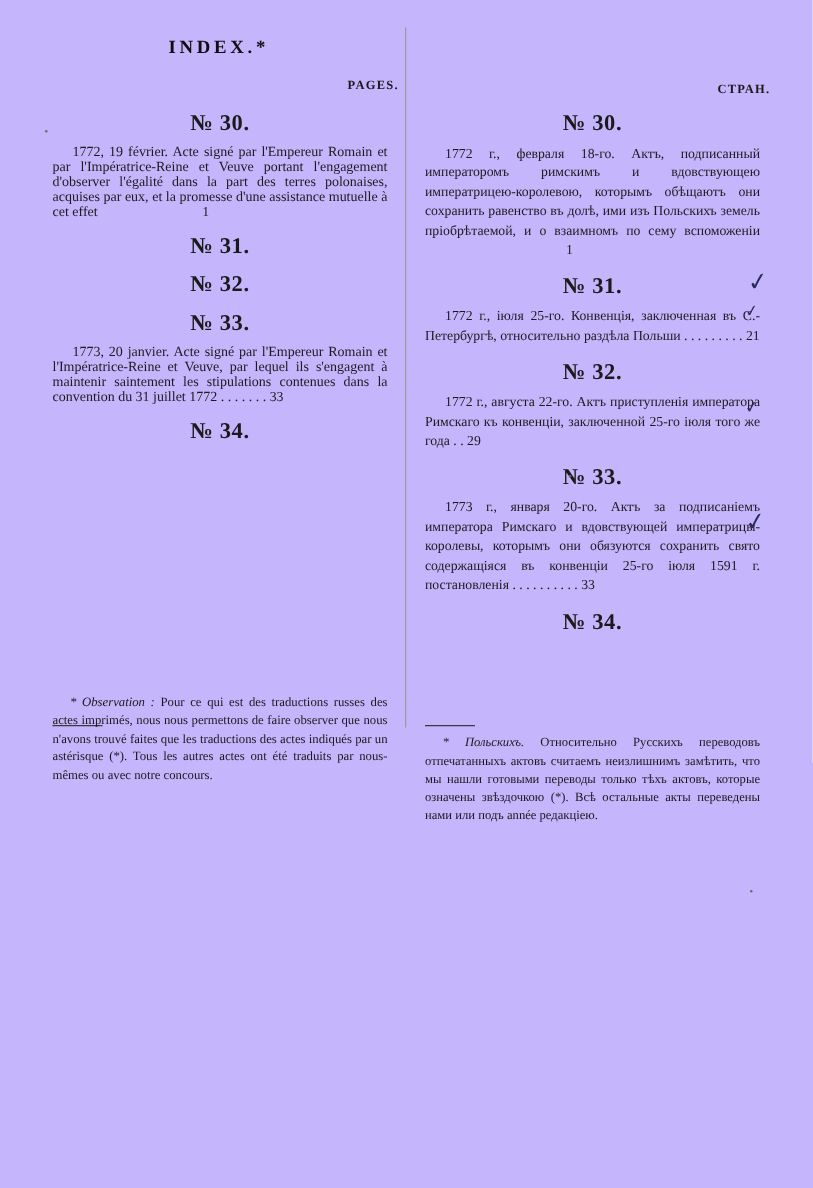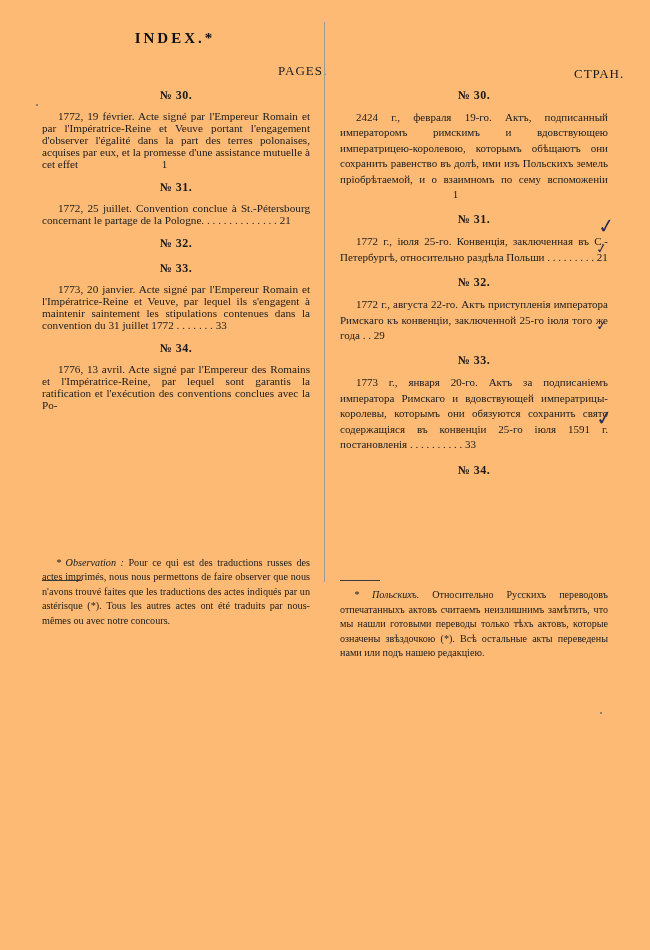--- a/index.html
+++ b/index.html
@@ -15,21 +15,21 @@
     color: #1a1a1a;
     overflow: hidden;
   }
 
   .page {
     position: absolute;
     left: 0;
     top: 0;
     width: 650px;
     height: 950px;
-    background: #fdba74;
+    background: #c4b5fd;
   }
 
   
   .headers {
     position: absolute;
     top: 30px;
     left: 0;
     width: 650px;
     height: 28px;
   }
@@ -40,23 +40,23 @@
     letter-spacing: 3px;
     font-weight: 700;
     color: #0f0f0f;
     text-align: center;
   }
   .col-title.left  { left: 40px;  width: 270px; }
   .col-title.right { left: 345px; width: 270px; }
 
   .pages-label {
     position: absolute;
-    font-size: 13px;
+    font-size: 10px;
     letter-spacing: 1px;
-    font-weight: 400;
+    font-weight: 700;
     color: #1a1a1a;
   }
   .pages-label.left  { left: 278px; top: 63px; }
   .pages-label.right { left: 574px; top: 66px; }
 
   
   .divider {
     position: absolute;
     left: 324px;
     top: 22px;
@@ -71,21 +71,21 @@
     top: 78px;
     width: 268px;
   }
   .column.left  { left: 42px; }
   .column.right { left: 340px; }
 
   .entry { margin-bottom: 2px; }
 
   .entry-num {
     text-align: center;
-    font-size: 12px;
+    font-size: 18px;
     font-weight: 700;
     margin: 10px 0 7px 0;
     letter-spacing: 0.5px;
   }
 
   .entry-body {
     position: relative;
     font-size: 11.2px;
     line-height: 12px;
     text-align: justify;
@@ -166,53 +166,46 @@
       <div class="entry-num">№ 30.</div>
       <div class="entry-body">
         <span>1772, 19 février. Acte signé par l'Empereur Romain et par l'Impératrice-Reine et Veuve portant l'engagement d'observer l'égalité dans la part des terres polonaises, acquises par eux, et la promesse d'une assistance mutuelle à cet effet</span>
         <span style="display:inline-block;width:78px;border-bottom:1px dotted transparent;"></span>
         <span class="page-num" style="position:relative;left:0;display:inline;">1</span>
       </div>
     </div>
 
     <div class="entry">
       <div class="entry-num">№ 31.</div>
-      <div class="entry-body">
-        <span>1772, 25 juillet. Convention conclue à St.-Pétersbourg concernant le partage de la Pologne</span><span>. . . . . . . . . . . . . .</span>
-        <span class="page-num" style="position:relative;left:0;display:inline;">21</span>
-      </div>
     </div>
 
     <div class="entry">
       <div class="entry-num">№ 32.</div>
     </div>
 
     <div class="entry">
       <div class="entry-num">№ 33.</div>
       <div class="entry-body">
         <span>1773, 20 janvier. Acte signé par l'Empereur Romain et l'Impératrice-Reine et Veuve, par lequel ils s'engagent à maintenir saintement les stipulations contenues dans la convention du 31 juillet 1772</span><span> . . . . . . .</span>
         <span class="page-num" style="position:relative;left:0;display:inline;">33</span>
       </div>
     </div>
 
     <div class="entry">
       <div class="entry-num">№ 34.</div>
-      <div class="entry-body">
-        <span>1776, 13 avril. Acte signé par l'Empereur des Romains et l'Impératrice-Reine, par lequel sont garantis la ratification et l'exécution des conventions conclues avec la Po-</span>
-      </div>
     </div>
 
   </div>
 
   <div class="column right">
 
     <div class="entry">
       <div class="entry-num">№ 30.</div>
       <div class="entry-body">
-        <span>2424 г., февраля 19-го. Актъ, подписанный императоромъ римскимъ и вдовствующею императрицею-королевою, которымъ обѣщаютъ они сохранить равенство въ долѣ, ими изъ Польскихъ земель пріобрѣтаемой, и о взаимномъ по сему вспоможеніи</span>
+        <span>1772 г., февраля 18-го. Актъ, подписанный императоромъ римскимъ и вдовствующею императрицею-королевою, которымъ обѣщаютъ они сохранить равенство въ долѣ, ими изъ Польскихъ земель пріобрѣтаемой, и о взаимномъ по сему вспоможеніи</span>
         <span style="display:inline-block;width:110px;"></span>
         <span class="page-num" style="position:relative;left:0;display:inline;">1</span>
       </div>
     </div>
 
     <div class="entry">
       <div class="entry-num">№ 31.</div>
       <div class="entry-body">
         <span>1772 г., іюля 25-го. Конвенція, заключенная въ С.-Петербургѣ, относительно раздѣла Польши</span><span> . . . . . . . . .</span>
         <span class="page-num" style="position:relative;left:0;display:inline;">21</span>
@@ -242,21 +235,21 @@
   </div>
 
   <div class="fn-rule left"></div>
   <div class="fn-rule right"></div>
 
   <div class="footnote left">
     <span class="it">* Observation :</span><span> Pour ce qui est des traductions russes des actes imprimés, nous nous permettons de faire observer que nous n'avons trouvé faites que les traductions des actes indiqués par un astérisque (*). Tous les autres actes ont été traduits par nous-mêmes ou avec notre concours.</span>
   </div>
 
   <div class="footnote right">
-    <span class="it">* Польскихъ.</span><span> Относительно Русскихъ переводовъ отпечатанныхъ актовъ считаемъ неизлишнимъ замѣтить, что мы нашли готовыми переводы только тѣхъ актовъ, которые означены звѣздочкою (*). Всѣ остальные акты переведены нами или подъ нашею редакціею.</span>
+    <span class="it">* Польскихъ.</span><span> Относительно Русскихъ переводовъ отпечатанныхъ актовъ считаемъ неизлишнимъ замѣтить, что мы нашли готовыми переводы только тѣхъ актовъ, которые означены звѣздочкою (*). Всѣ остальные акты переведены нами или подъ année редакціею.</span>
   </div>
 
   <div class="mark" style="left:598px; top:216px;">✓</div>
   <div class="mark small" style="left:596px; top:242px;">✓</div>
   <div class="mark small" style="left:596px; top:319px;">✓</div>
   <div class="mark" style="left:596px; top:408px;">✓</div>
 
   <div class="speck" style="left:36px; top:104px; width:2px; height:2px;"></div>
   <div class="speck" style="left:455px; top:380px; width:2px; height:2px;"></div>
   <div class="speck" style="left:600px; top:712px; width:2px; height:2px;"></div>

